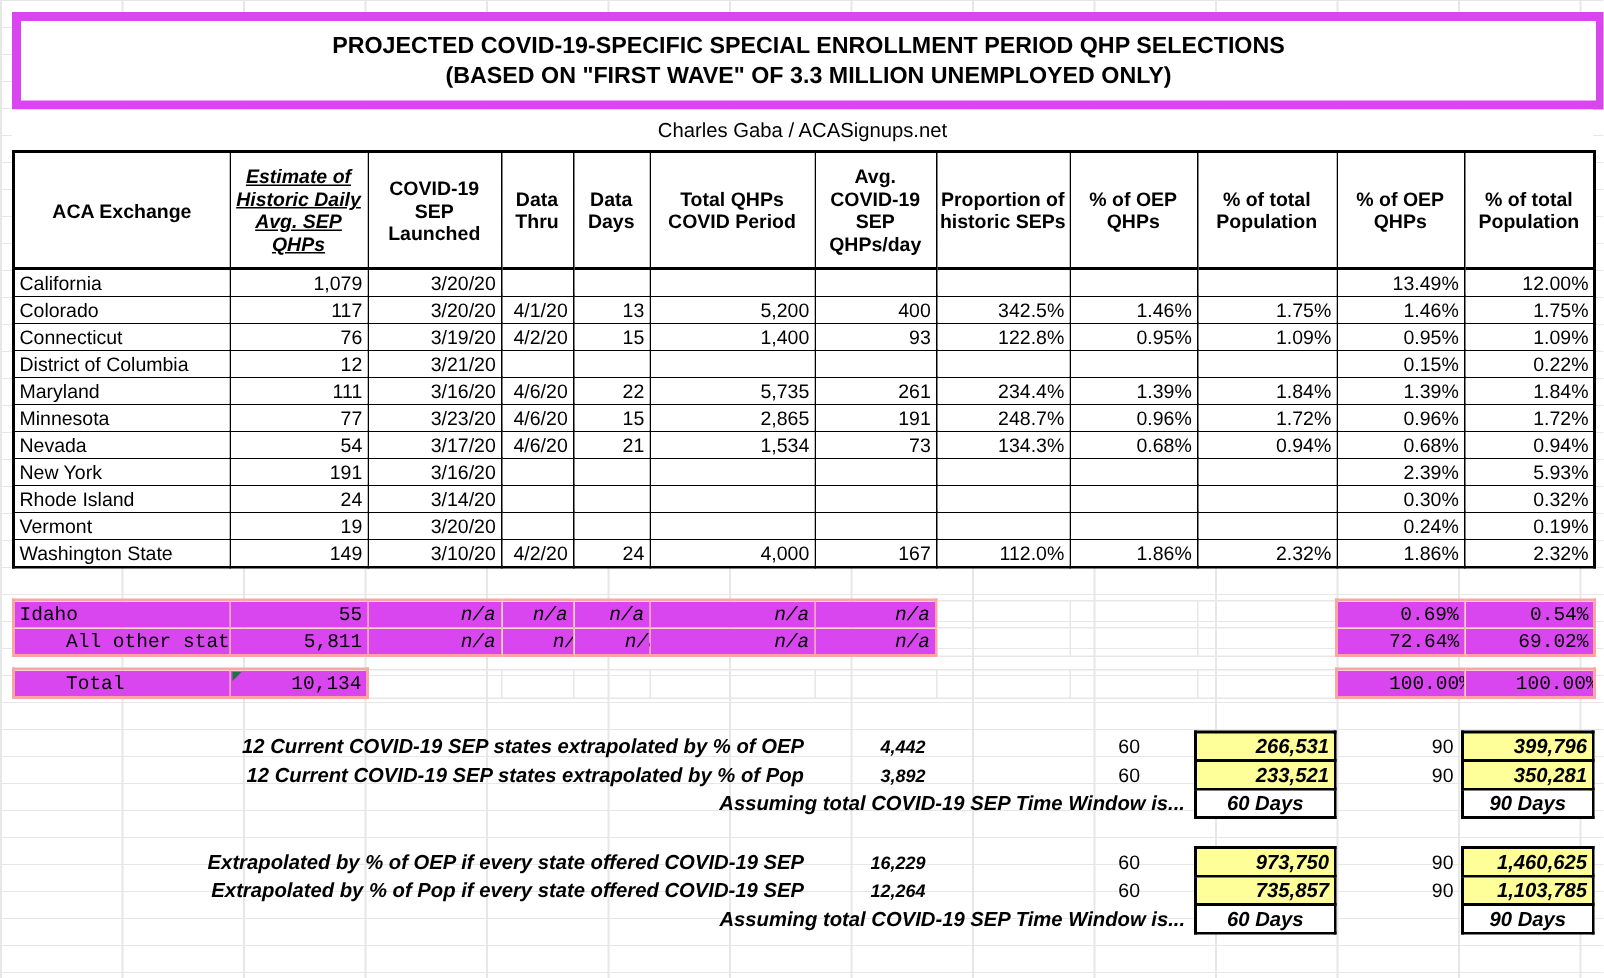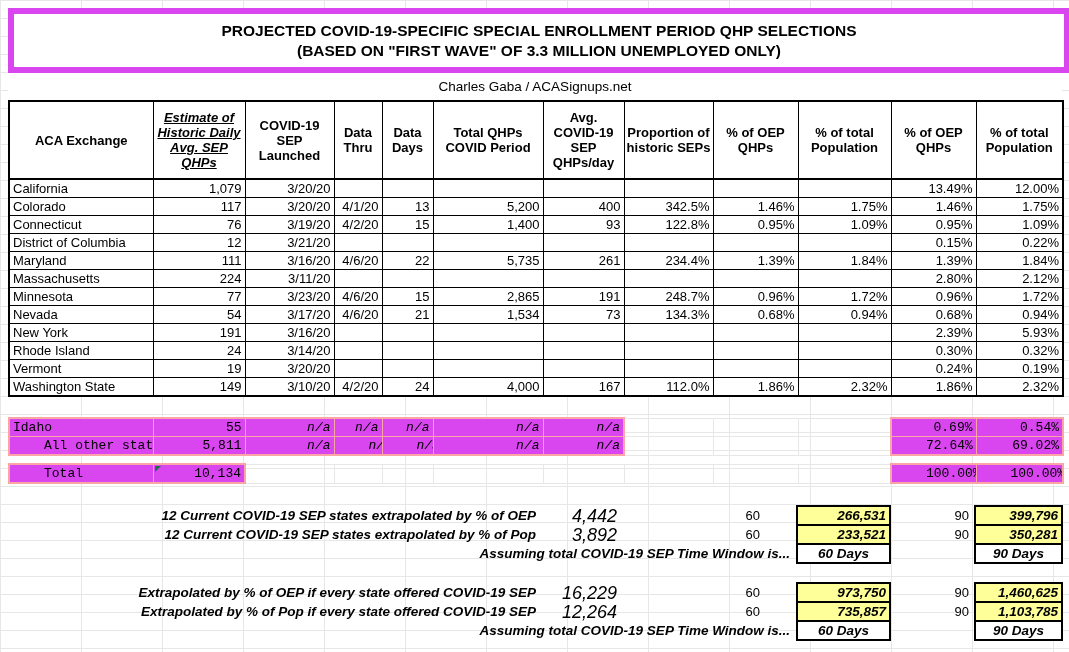--- a/index.html
+++ b/index.html
@@ -48,21 +48,21 @@
   table.main tr.hdr td.hi{font-style:italic;text-decoration:underline;}
   table.main tr.totrow td{border-top:2px solid #000;font-weight:bold;}
   table.main tr.totrow td.it584{font-weight:normal;font-style:italic;}
   
   .tri::before{
     content:"";position:absolute;top:1px;left:1px;width:0;height:0;
     border-top:6px solid #1e7145;border-right:6px solid transparent;
   }
   
   td.lbl{font-weight:bold;font-style:italic;font-size:13.5px;padding-right:6px;}
-  td.val{font-weight:normal;font-style:italic;font-size:18px;padding-right:6px;}
+  td.val{font-weight:bold;font-style:italic;font-size:12px;padding-right:6px;}
   td.dnum{padding-right:36px;}
   td.dnum90{padding-right:5px;}
   td.yc{background:#ffff99;border:2px solid #000;font-weight:bold;font-style:italic;font-size:13.5px;}
   td.wc{background:#fff;border:2px solid #000;font-weight:bold;font-style:italic;font-size:13.5px;text-align:center;}
   .sp20{height:20px;} .sp7{height:7px;} .sp21{height:21px;} .sp18{height:18px;}
 </style>
 </head>
 <body>
 
 <div class="sheet">
@@ -168,34 +168,20 @@
       <td>22</td>
       <td>5,735</td>
       <td>261</td>
       <td>234.4%</td>
       <td>1.39%</td>
       <td>1.84%</td>
       <td>1.39%</td>
       <td>1.84%</td>
     </tr>
     <tr>
-      <td class="l">Massachusetts</td>
-      <td>224</td>
-      <td>3/11/20</td>
-      <td></td>
-      <td></td>
-      <td></td>
-      <td></td>
-      <td></td>
-      <td></td>
-      <td></td>
-      <td>2.80%</td>
-      <td>2.12%</td>
-    </tr>
-    <tr>
       <td class="l">Minnesota</td>
       <td>77</td>
       <td>3/23/20</td>
       <td>4/6/20</td>
       <td>15</td>
       <td>2,865</td>
       <td>191</td>
       <td>248.7%</td>
       <td>0.96%</td>
       <td>1.72%</td>

